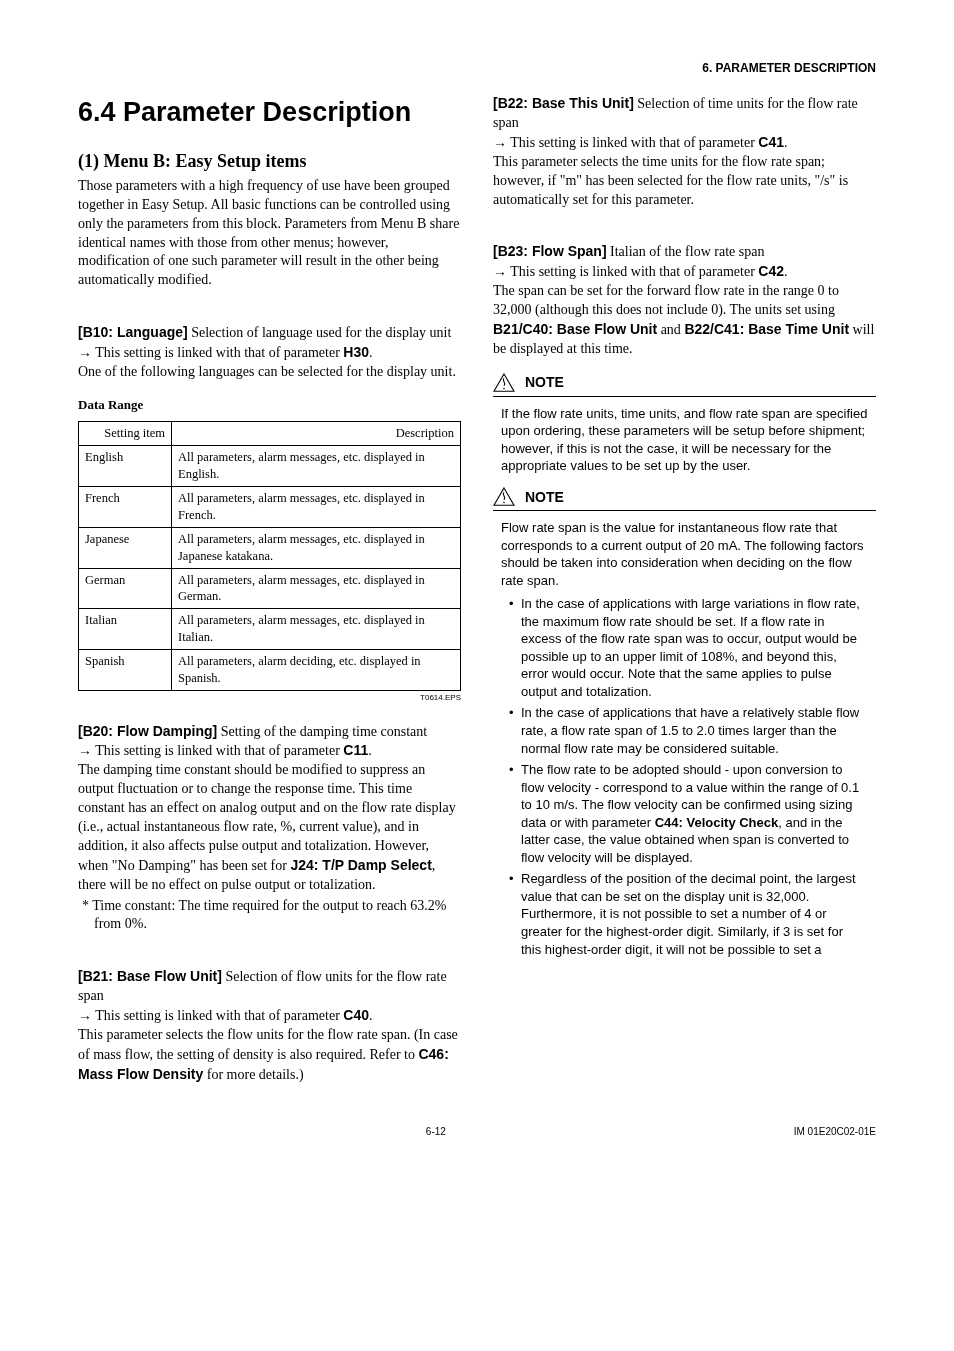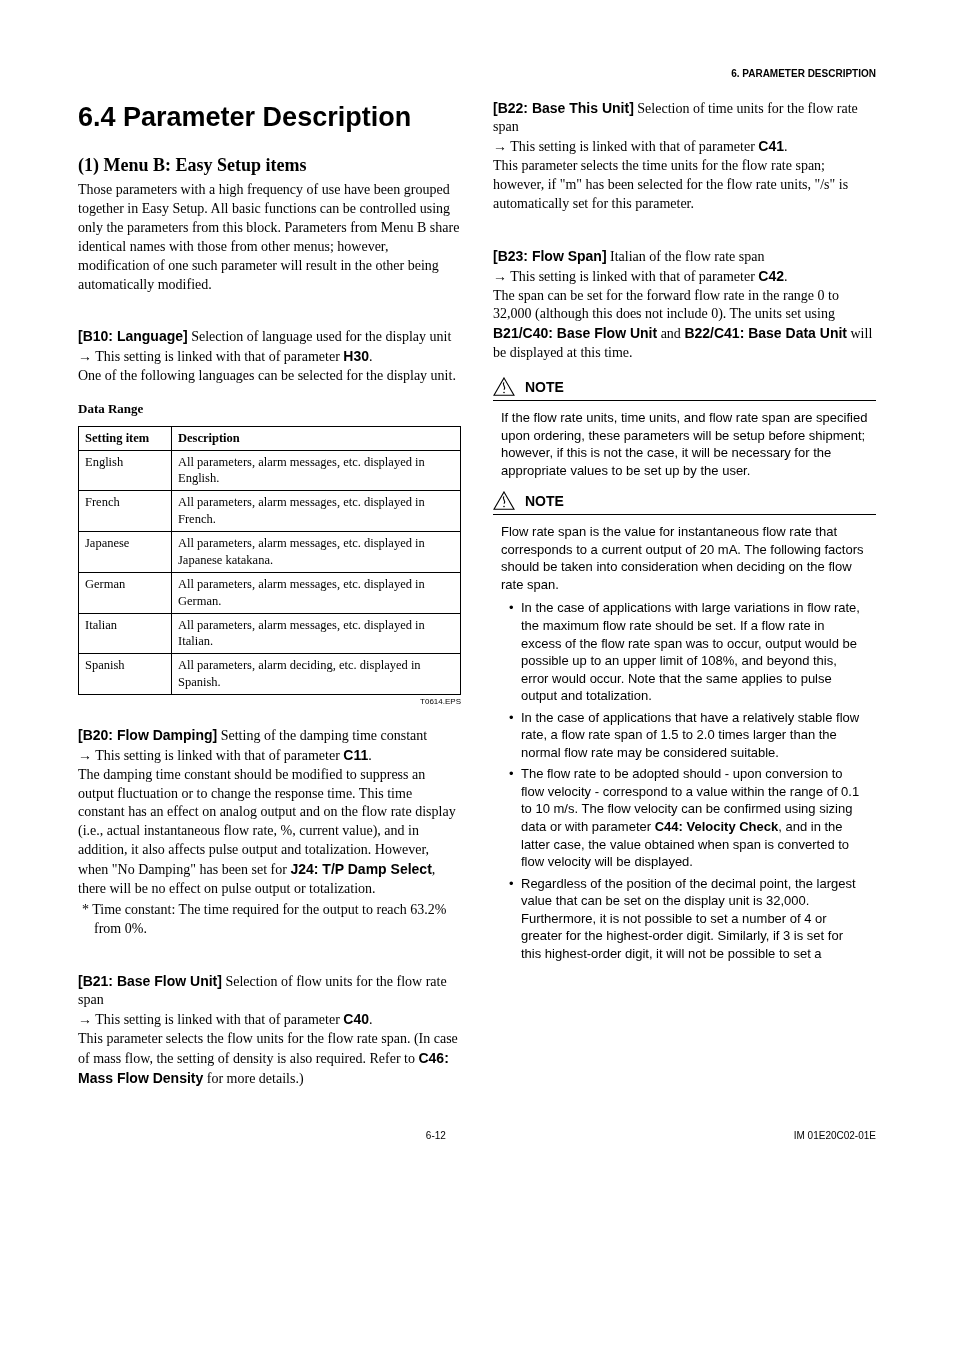--- a/index.html
+++ b/index.html
@@ -8,24 +8,23 @@
     line-height: 1.35;
     margin: 0;
     padding: 60px 78px 40px 78px;
     width: 954px;
     box-sizing: border-box;
     color: #000;
   }
   .header-right {
     text-align: right;
     font-family: Arial, Helvetica, sans-serif;
-    font-size: 10px;
+    font-size: 12px;
     font-weight: bold;
     margin-bottom: 18px;
-    margin-top: 7px;
   }
   .columns {
     display: flex;
     gap: 32px;
   }
   .col {
     flex: 1;
     min-width: 0;
   }
   h1.section-title {
@@ -61,22 +60,22 @@
     width: 100%;
     font-size: 12.5px;
   }
   table.lang th, table.lang td {
     border: 1px solid #000;
     padding: 3px 6px;
     vertical-align: top;
     text-align: left;
   }
   table.lang th {
-    font-weight: bold;
-    text-align: left;
+    font-weight: normal;
+    text-align: right;
   }
   .table-footnote {
     font-family: Arial, Helvetica, sans-serif;
     font-size: 8px;
     text-align: right;
     margin: 2px 0 18px 0;
   }
   .note-block {
     margin: 12px 0 10px 0;
   }
@@ -234,21 +233,21 @@
 
     <br>
 
     <p class="nogap">
       <span class="sans-bold">[B23: Flow Span]</span><span> Italian of the flow rate span</span>
     </p>
     <p class="nogap">
       <span>→ This setting is linked with that of parameter </span><span class="sans-bold">C42</span>.
     </p>
     <p>
-      <span>The span can be set for the forward flow rate in the range 0 to 32,000 (although this does not include 0). The units set using </span><span class="sans-bold">B21/C40: Base Flow Unit</span><span> and </span><span class="sans-bold">B22/C41: Base Data Unit</span><span> will be displayed at this time.</span>
+      <span>The span can be set for the forward flow rate in the range 0 to 32,000 (although this does not include 0). The units set using </span><span class="sans-bold">B21/C40: Base Flow Unit</span><span> and </span><span class="sans-bold">B22/C41: Base Time Unit</span><span> will be displayed at this time.</span>
     </p>
 
     
     <div class="note-block">
       <div class="note-head">
         <svg viewBox="0 0 24 22">
           <polygon points="12,1 23,20 1,20" fill="none" stroke="#000" stroke-width="1.2"></polygon>
           <path d="M12 6 C9 9 15 10 12 14" fill="none" stroke="#000" stroke-width="1.2"></path>
           <circle cx="12" cy="17" r="0.9" fill="#000"></circle>
         </svg>

